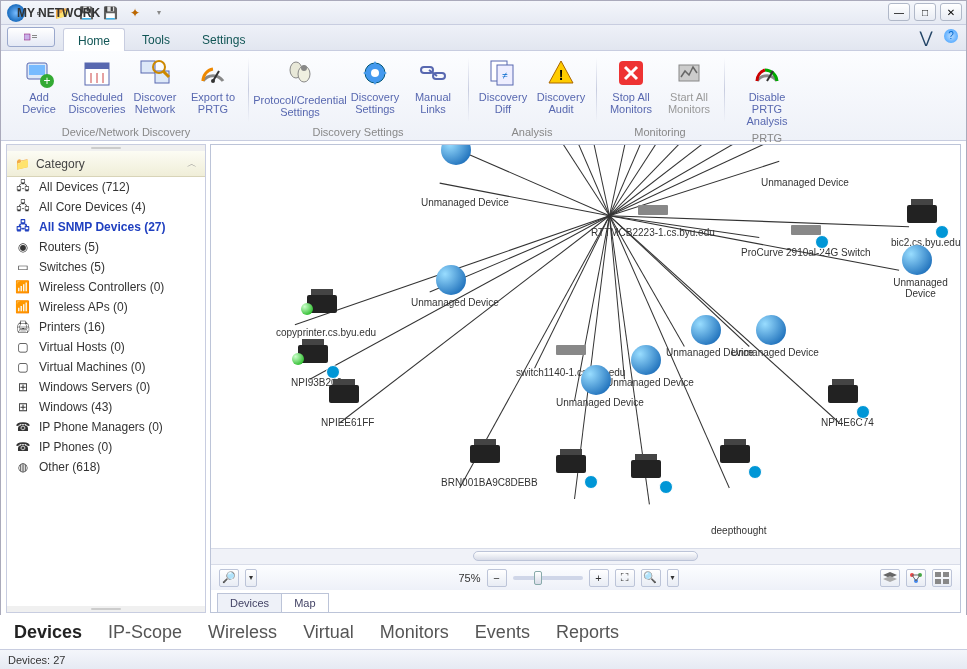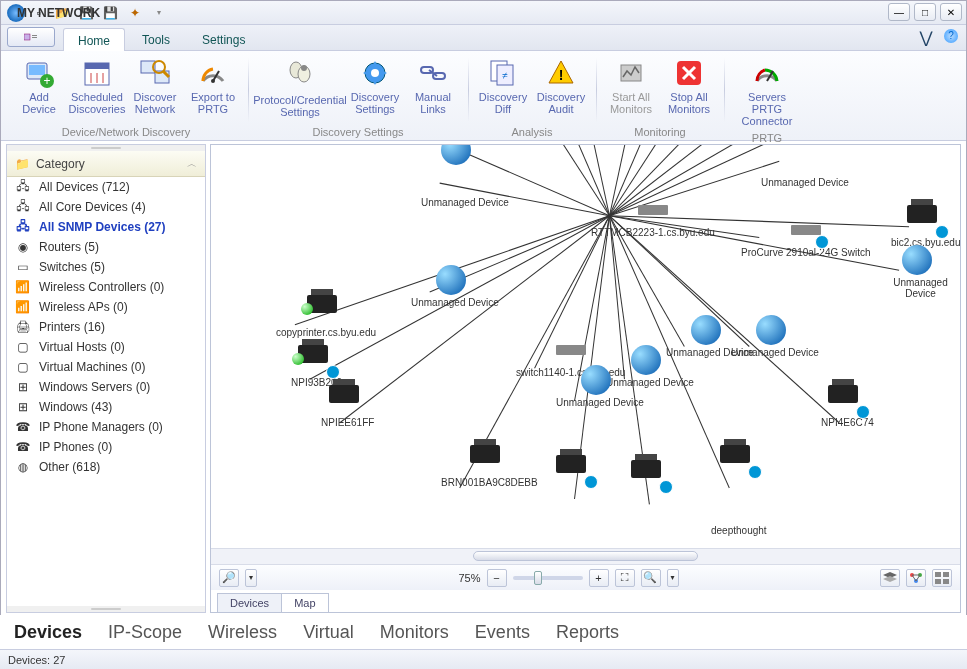--- a/index.html
+++ b/index.html
@@ -219,55 +219,55 @@
             </svg>
           </div>
           <div>Discovery Audit</div>
         </div>
       </div>
       <div class="glabel">Analysis</div>
     </div>
     <div class="rsep"></div>
     <div class="rgroup">
       <div class="btns">
-        <div class="rbtn disabled">
-          <div class="ico">
-            <svg width="32" height="32">
-              <rect x="6" y="8" width="20" height="16" fill="#ccc" stroke="#888"></rect>
-              <polyline points="8,20 12,14 16,18 20,10 24,16" fill="none" stroke="#666" stroke-width="1.5"></polyline>
-            </svg>
-          </div>
-          <div>Start All Monitors</div>
-        </div>
         <div class="rbtn">
           <div class="ico">
             <svg width="32" height="32">
               <rect x="4" y="4" width="24" height="24" rx="4" fill="#e33"></rect>
               <line x1="10" y1="10" x2="22" y2="22" stroke="#fff" stroke-width="3"></line>
               <line x1="22" y1="10" x2="10" y2="22" stroke="#fff" stroke-width="3"></line>
             </svg>
           </div>
           <div>Stop All Monitors</div>
+        </div>
+        <div class="rbtn disabled">
+          <div class="ico">
+            <svg width="32" height="32">
+              <rect x="6" y="8" width="20" height="16" fill="#ccc" stroke="#888"></rect>
+              <polyline points="8,20 12,14 16,18 20,10 24,16" fill="none" stroke="#666" stroke-width="1.5"></polyline>
+            </svg>
+          </div>
+          <div>Start All Monitors</div>
         </div>
       </div>
       <div class="glabel">Monitoring</div>
     </div>
     <div class="rsep"></div>
     <div class="rgroup">
       <div class="btns">
         <div class="rbtn" style="width: 72px;">
           <div class="ico">
             <svg width="32" height="32">
               <path d="M6 24 A12 12 0 0 1 26 24" fill="none" stroke="#888" stroke-width="3"></path>
               <path d="M6 24 A12 12 0 0 1 14 13" fill="none" stroke="#c00" stroke-width="3"></path>
               <path d="M14 13 A12 12 0 0 1 26 24" fill="none" stroke="#0a0" stroke-width="3"></path>
               <line x1="16" y1="24" x2="22" y2="14" stroke="#333" stroke-width="2"></line>
             </svg>
           </div>
-          <div>Servers PRTG Connector</div>
+          <div>Disable PRTG Analysis</div>
         </div>
       </div>
       <div class="glabel">PRTG</div>
     </div>
   </div>
 
 <div class="mainarea">
   <div class="sidebar">
     <div class="sbsplit"></div>
     <div class="cathdr">

